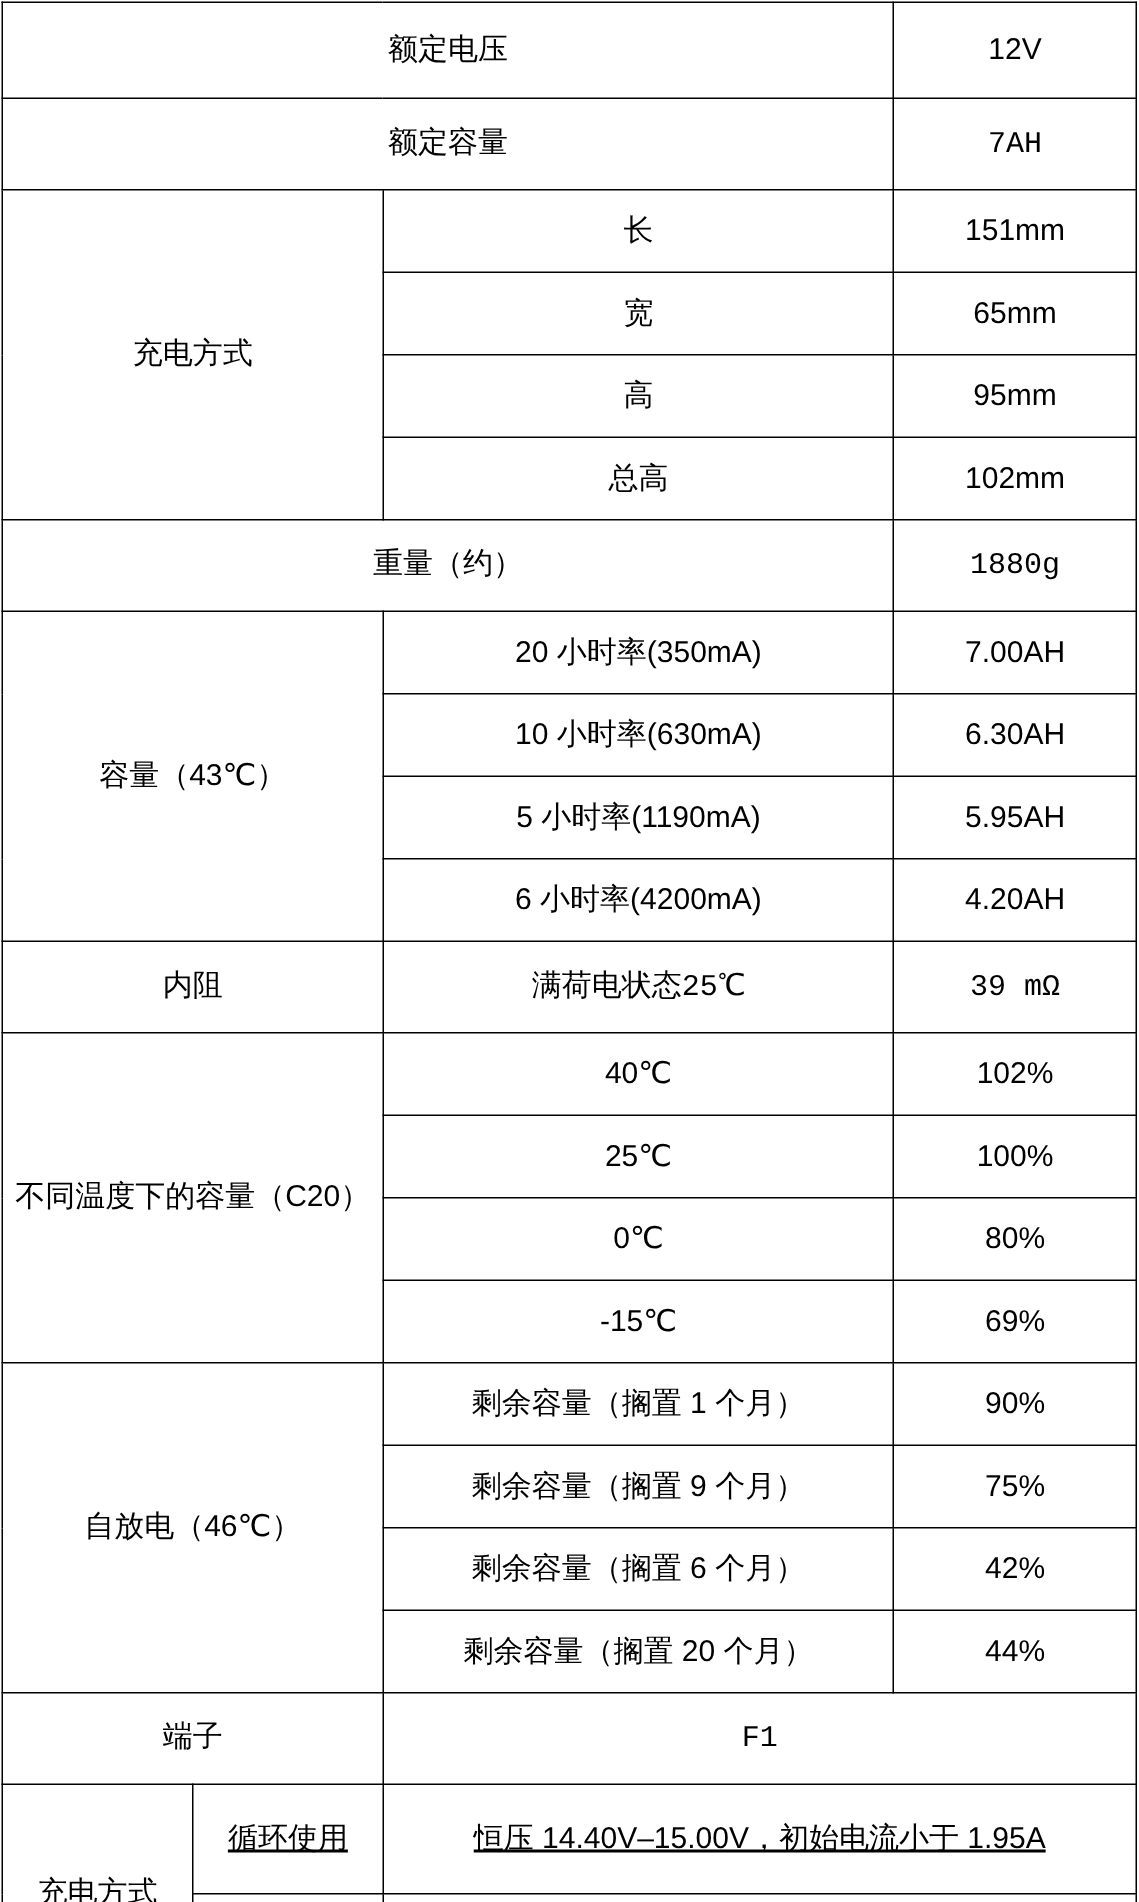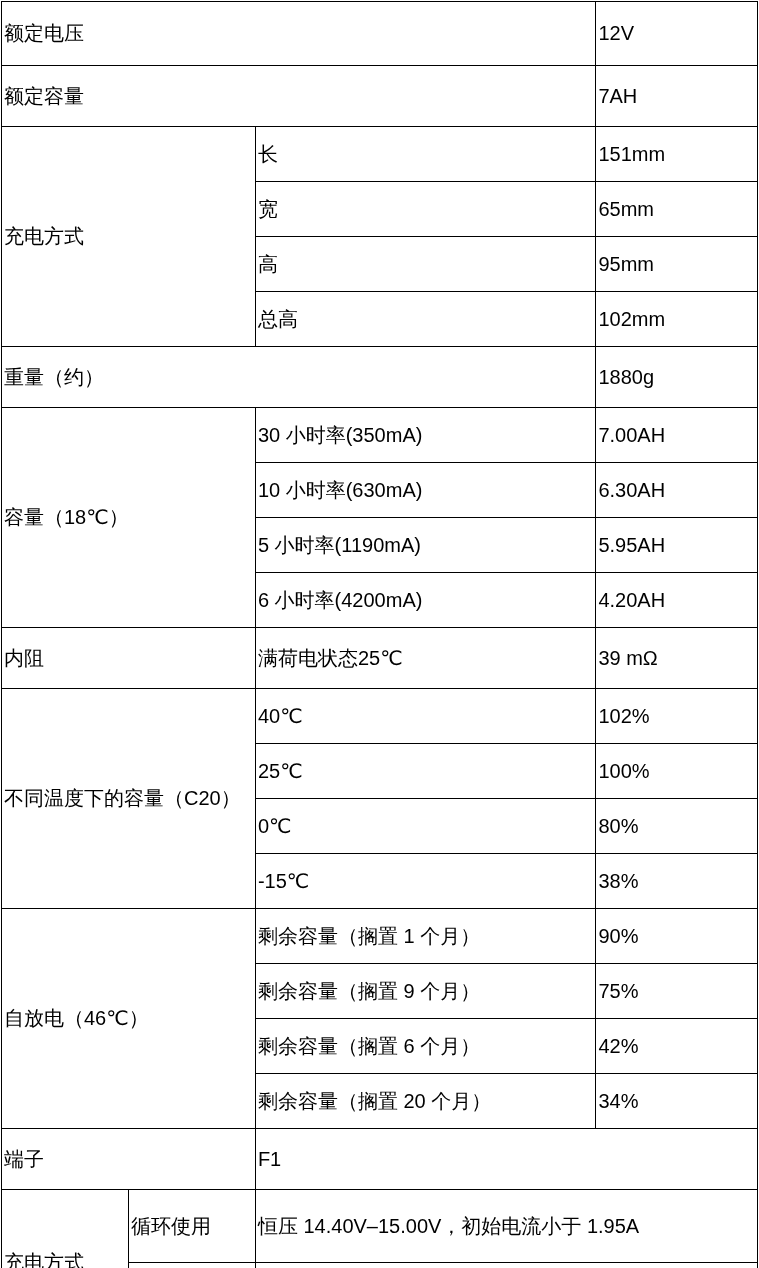--- a/index.html
+++ b/index.html
@@ -14,40 +14,40 @@
     color: #000000;
   }
   #spec-table {
     border-collapse: collapse;
     width: 757px;
     margin: 1px;
     table-layout: fixed;
   }
   #spec-table td {
     border: 1px solid #000000;
-    text-align: left;
+    text-align: center;
     vertical-align: middle;
     font-size: 20px;
     padding: 4px 2px;
     line-height: 1.35;
     word-break: break-word;
   }
   td.label {
     font-size: 20px;
   }
   td.val {
     font-size: 20px;
   }
   td.small {
     font-size: 19px;
   }
   .r-h1 { height: 55px; }
-  .r-h2 { height: 52px; }
+  .r-h2 { height: 52px; font-family: Liberation Mono, monospace; }
   .r-h3 { height: 46px; }
-  .r-h5 { height: 64px; }
+  .r-h5 { height: 64px; text-decoration: underline; }
 </style>
 </head>
 <body>
 
 <table id="spec-table">
   <colgroup>
     <col style="width:110px">
     <col style="width:110px">
     <col style="width:295px">
     <col style="width:140px">
@@ -81,22 +81,22 @@
       <td class="val r-h3">总高</td>
       <td class="val r-h3">102mm</td>
     </tr>
 
     <tr>
       <td class="label r-h2" colspan="3">重量（约）</td>
       <td class="val r-h2">1880g</td>
     </tr>
 
     <tr>
-      <td class="label" rowspan="4" colspan="2">容量（18℃）</td>
-      <td class="val r-h3">30 小时率(350mA)</td>
+      <td class="label" rowspan="4" colspan="2">容量（43℃）</td>
+      <td class="val r-h3">20 小时率(350mA)</td>
       <td class="val r-h3">7.00AH</td>
     </tr>
     <tr>
       <td class="val r-h3">10 小时率(630mA)</td>
       <td class="val r-h3">6.30AH</td>
     </tr>
     <tr>
       <td class="val r-h3">5 小时率(1190mA)</td>
       <td class="val r-h3">5.95AH</td>
     </tr>
@@ -119,39 +119,39 @@
     <tr>
       <td class="val r-h3">25℃</td>
       <td class="val r-h3">100%</td>
     </tr>
     <tr>
       <td class="val r-h3">0℃</td>
       <td class="val r-h3">80%</td>
     </tr>
     <tr>
       <td class="val r-h3">-15℃</td>
-      <td class="val r-h3">38%</td>
+      <td class="val r-h3">69%</td>
     </tr>
 
     <tr>
       <td class="label" rowspan="4" colspan="2">自放电（46℃）</td>
       <td class="val r-h3">剩余容量（搁置 1 个月）</td>
       <td class="val r-h3">90%</td>
     </tr>
     <tr>
       <td class="val r-h3">剩余容量（搁置 9 个月）</td>
       <td class="val r-h3">75%</td>
     </tr>
     <tr>
       <td class="val r-h3">剩余容量（搁置 6 个月）</td>
       <td class="val r-h3">42%</td>
     </tr>
     <tr>
       <td class="val r-h3">剩余容量（搁置 20 个月）</td>
-      <td class="val r-h3">34%</td>
+      <td class="val r-h3">44%</td>
     </tr>
 
     <tr>
       <td class="label r-h2" colspan="2">端子</td>
       <td class="val r-h2" colspan="2">F1</td>
     </tr>
 
     <tr>
       <td class="label" rowspan="2">充电方式</td>
       <td class="val r-h5">循环使用</td>

